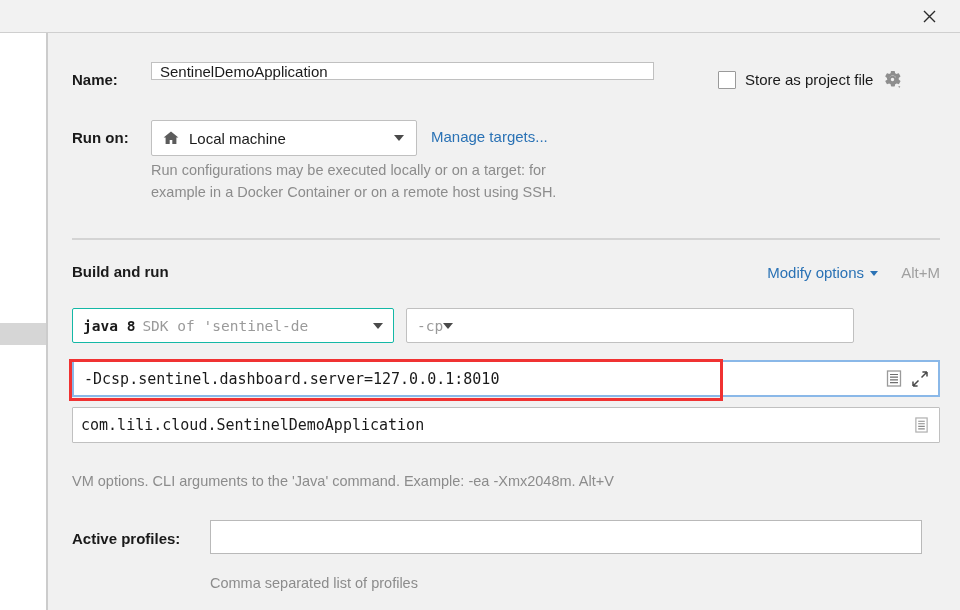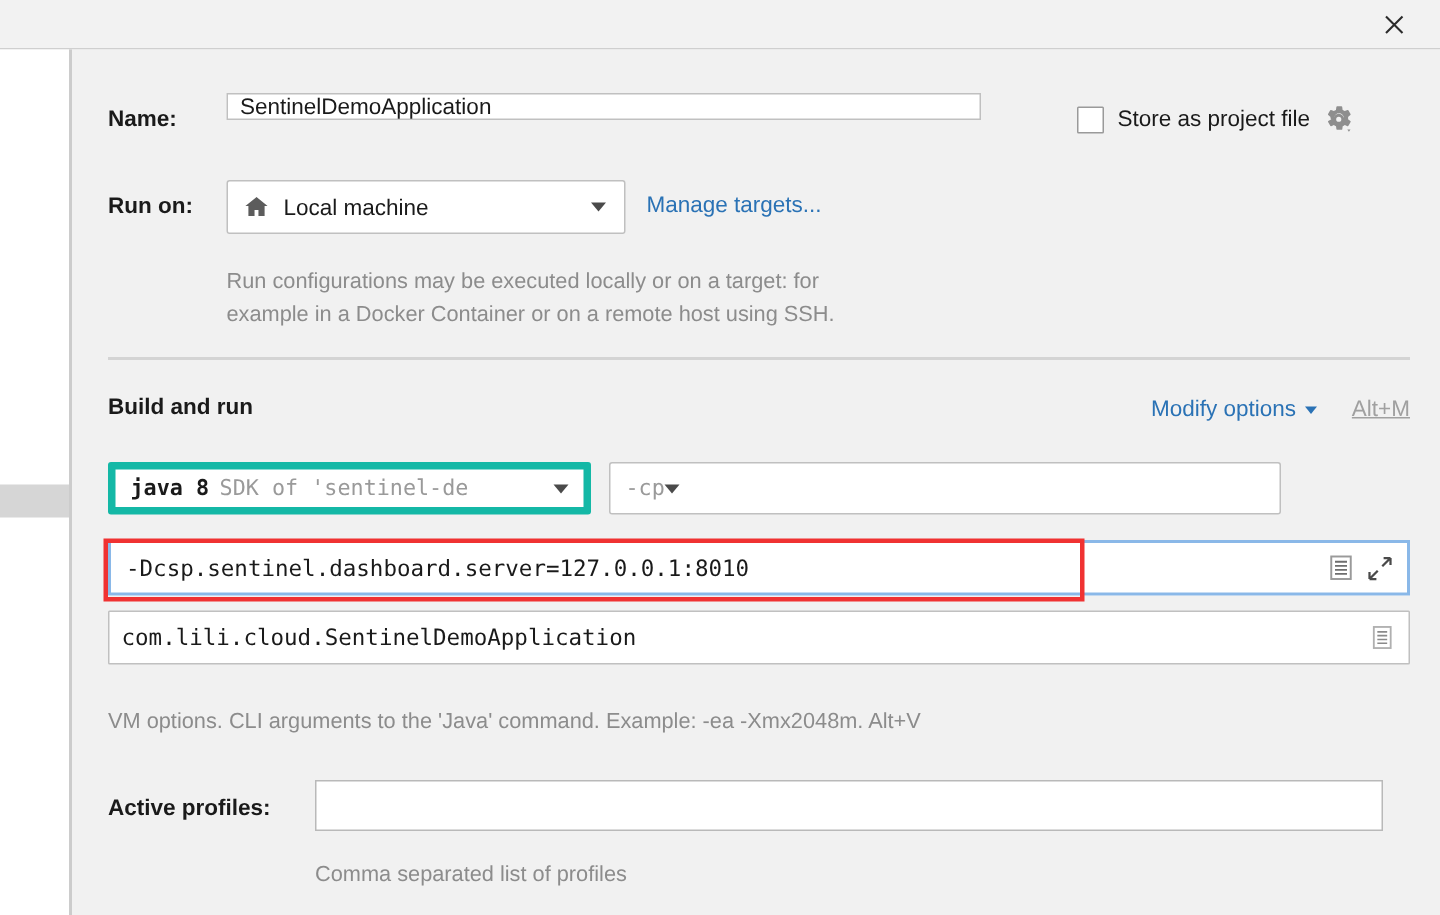--- a/index.html
+++ b/index.html
@@ -137,21 +137,21 @@
     margin-right: 6px;
   }
 
   #manage-targets {
     left: 383px; top: 95px;
     font-size: 15px; color: #2a72b5; cursor: pointer;
     white-space: nowrap;
   }
 
   #runon-help {
-    left: 103px; top: 144px;
+    left: 103px; top: 126px;
     width: 560px;
     font-size: 14.5px;
     color: #8c8c8c;
     line-height: 1.55;
   }
 
   
   #separator {
     left: 24px; top: 205px;
     width: 868px; height: 2px;
@@ -169,30 +169,30 @@
   }
   .chev-down {
     width: 0; height: 0;
     border-left: 4px solid transparent;
     border-right: 4px solid transparent;
     border-top: 5px solid #2a72b5;
     position: relative; top: 1px;
   }
   #modify-shortcut {
     right: 20px; top: 231px;
-    font-size: 15px; color: #a0a0a0; text-decoration: underline;
+    font-size: 15px; color: #a0a0a0;
   }
 
   
   #jdk-dropdown {
     left: 24px; top: 275px;
     width: 322px; height: 35px;
     box-sizing: border-box;
     background: #ffffff;
-    border: 5px solid #14b8a6;
+    border: 1px solid #14b8a6;
     border-radius: 2px;
     display: flex; align-items: center;
     padding: 0 4px 0 10px;
     cursor: pointer;
     overflow: hidden;
   }
   #jdk-dropdown .jdk-main {
     font-family: "DejaVu Sans Mono", "Liberation Mono", monospace;
     font-size: 14.5px; font-weight: bold; color: #1a1a1a;
     white-space: nowrap;

